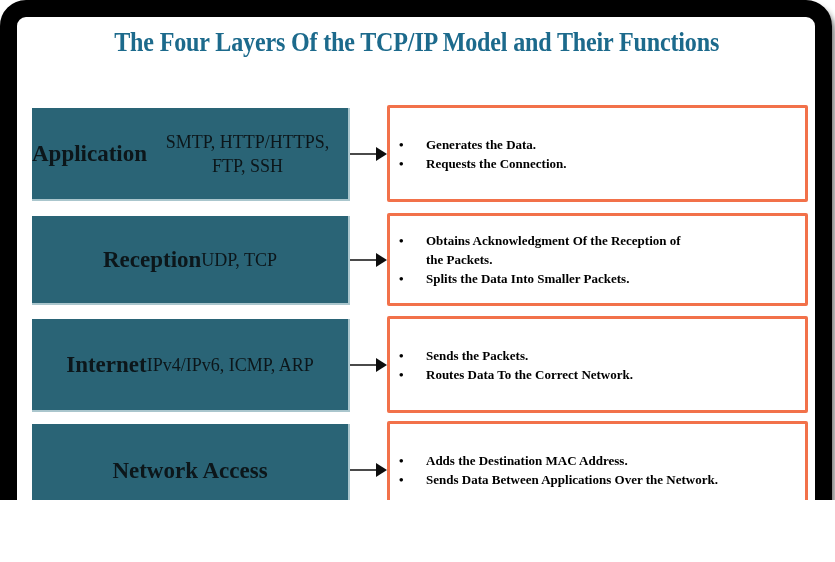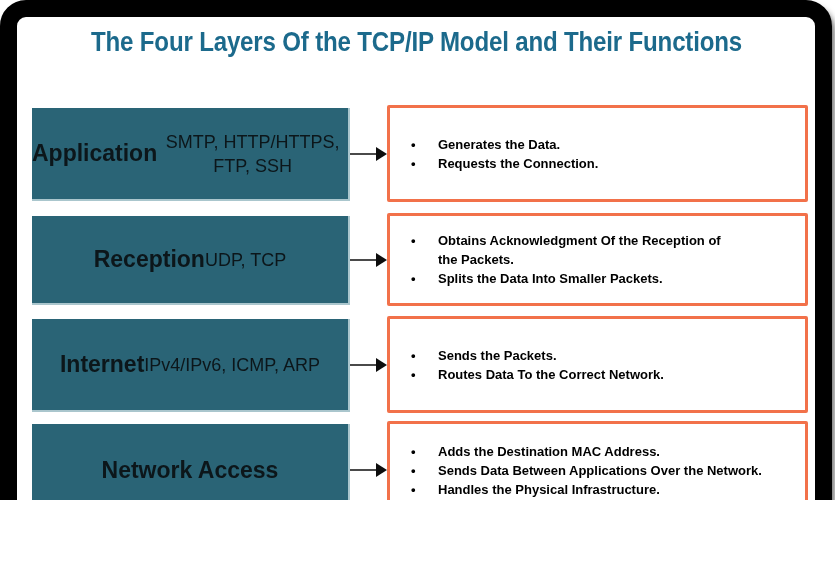--- a/index.html
+++ b/index.html
@@ -1,19 +1,19 @@
 <!DOCTYPE html>
 <html style="--title-text: #1c6a8c; --layer-box: #2a6476; --layer-box-edge: #aac6cd; --function-border: #f2714a; --arrow: #4a4a4a;"><head>
 <meta charset="utf-8">
 <style>
   html,body{margin:0;padding:0;background:#ffffff;}
   .stage{
     position:relative;width:835px;height:500px;overflow:hidden;
     background:#ffffff;
-    font-family:Liberation Sans, sans-serif;
+    font-family:Liberation Serif, serif;
     -webkit-font-smoothing:antialiased;
   }
   .frame{
     position:absolute;left:0;top:0;width:832px;height:557px;box-sizing:border-box;
     border:17px solid #000;border-radius:26px;
     box-shadow:3px 6px 6px rgba(0,0,0,.55);
     pointer-events:none;
   }
   .title{
     position:absolute;left:20px;right:22px;top:26px;
@@ -49,21 +49,21 @@
     width:0;height:0;
     border-left:11px solid #0d0d0d;
     border-top:7px solid transparent;border-bottom:7px solid transparent;
   }
 
   .func-box{
     position:absolute;left:355px;right:0;top:0;bottom:0;box-sizing:border-box;
     border:3px solid var(--function-border,#f2714a);border-radius:2px;
     background:#ffffff;display:flex;align-items:center;
   }
-  .func-list{list-style:none;margin:12px;padding:0 8px 0 0;width:100%;}
+  .func-list{list-style:none;margin:0;padding:0 8px 0 0;width:100%;}
   .func-list li{
     position:relative;padding-left:36px;
     font-size:13px;font-weight:bold;color:#000;line-height:19px;
     white-space:pre-line;
   }
   .func-list li::before{content:"\2022";position:absolute;left:9px;top:0;}
 </style>
 </head>
 <body>
 
@@ -129,17 +129,16 @@
         <div class="layer-name">Network Access</div>
       </div>
     <div class="arrow">
         <span class="arrow-line"></span>
         <span class="arrow-head"></span>
       </div>
     <div class="func-box">
         <ul class="func-list">
           <li>Adds the Destination MAC Address.</li>
           <li>Sends Data Between Applications Over the Network.</li>
-          <li>Handles the Physical Infrastructure.</li>
         </ul>
       </div>
   </div>
 </div>
 
 </body></html>

